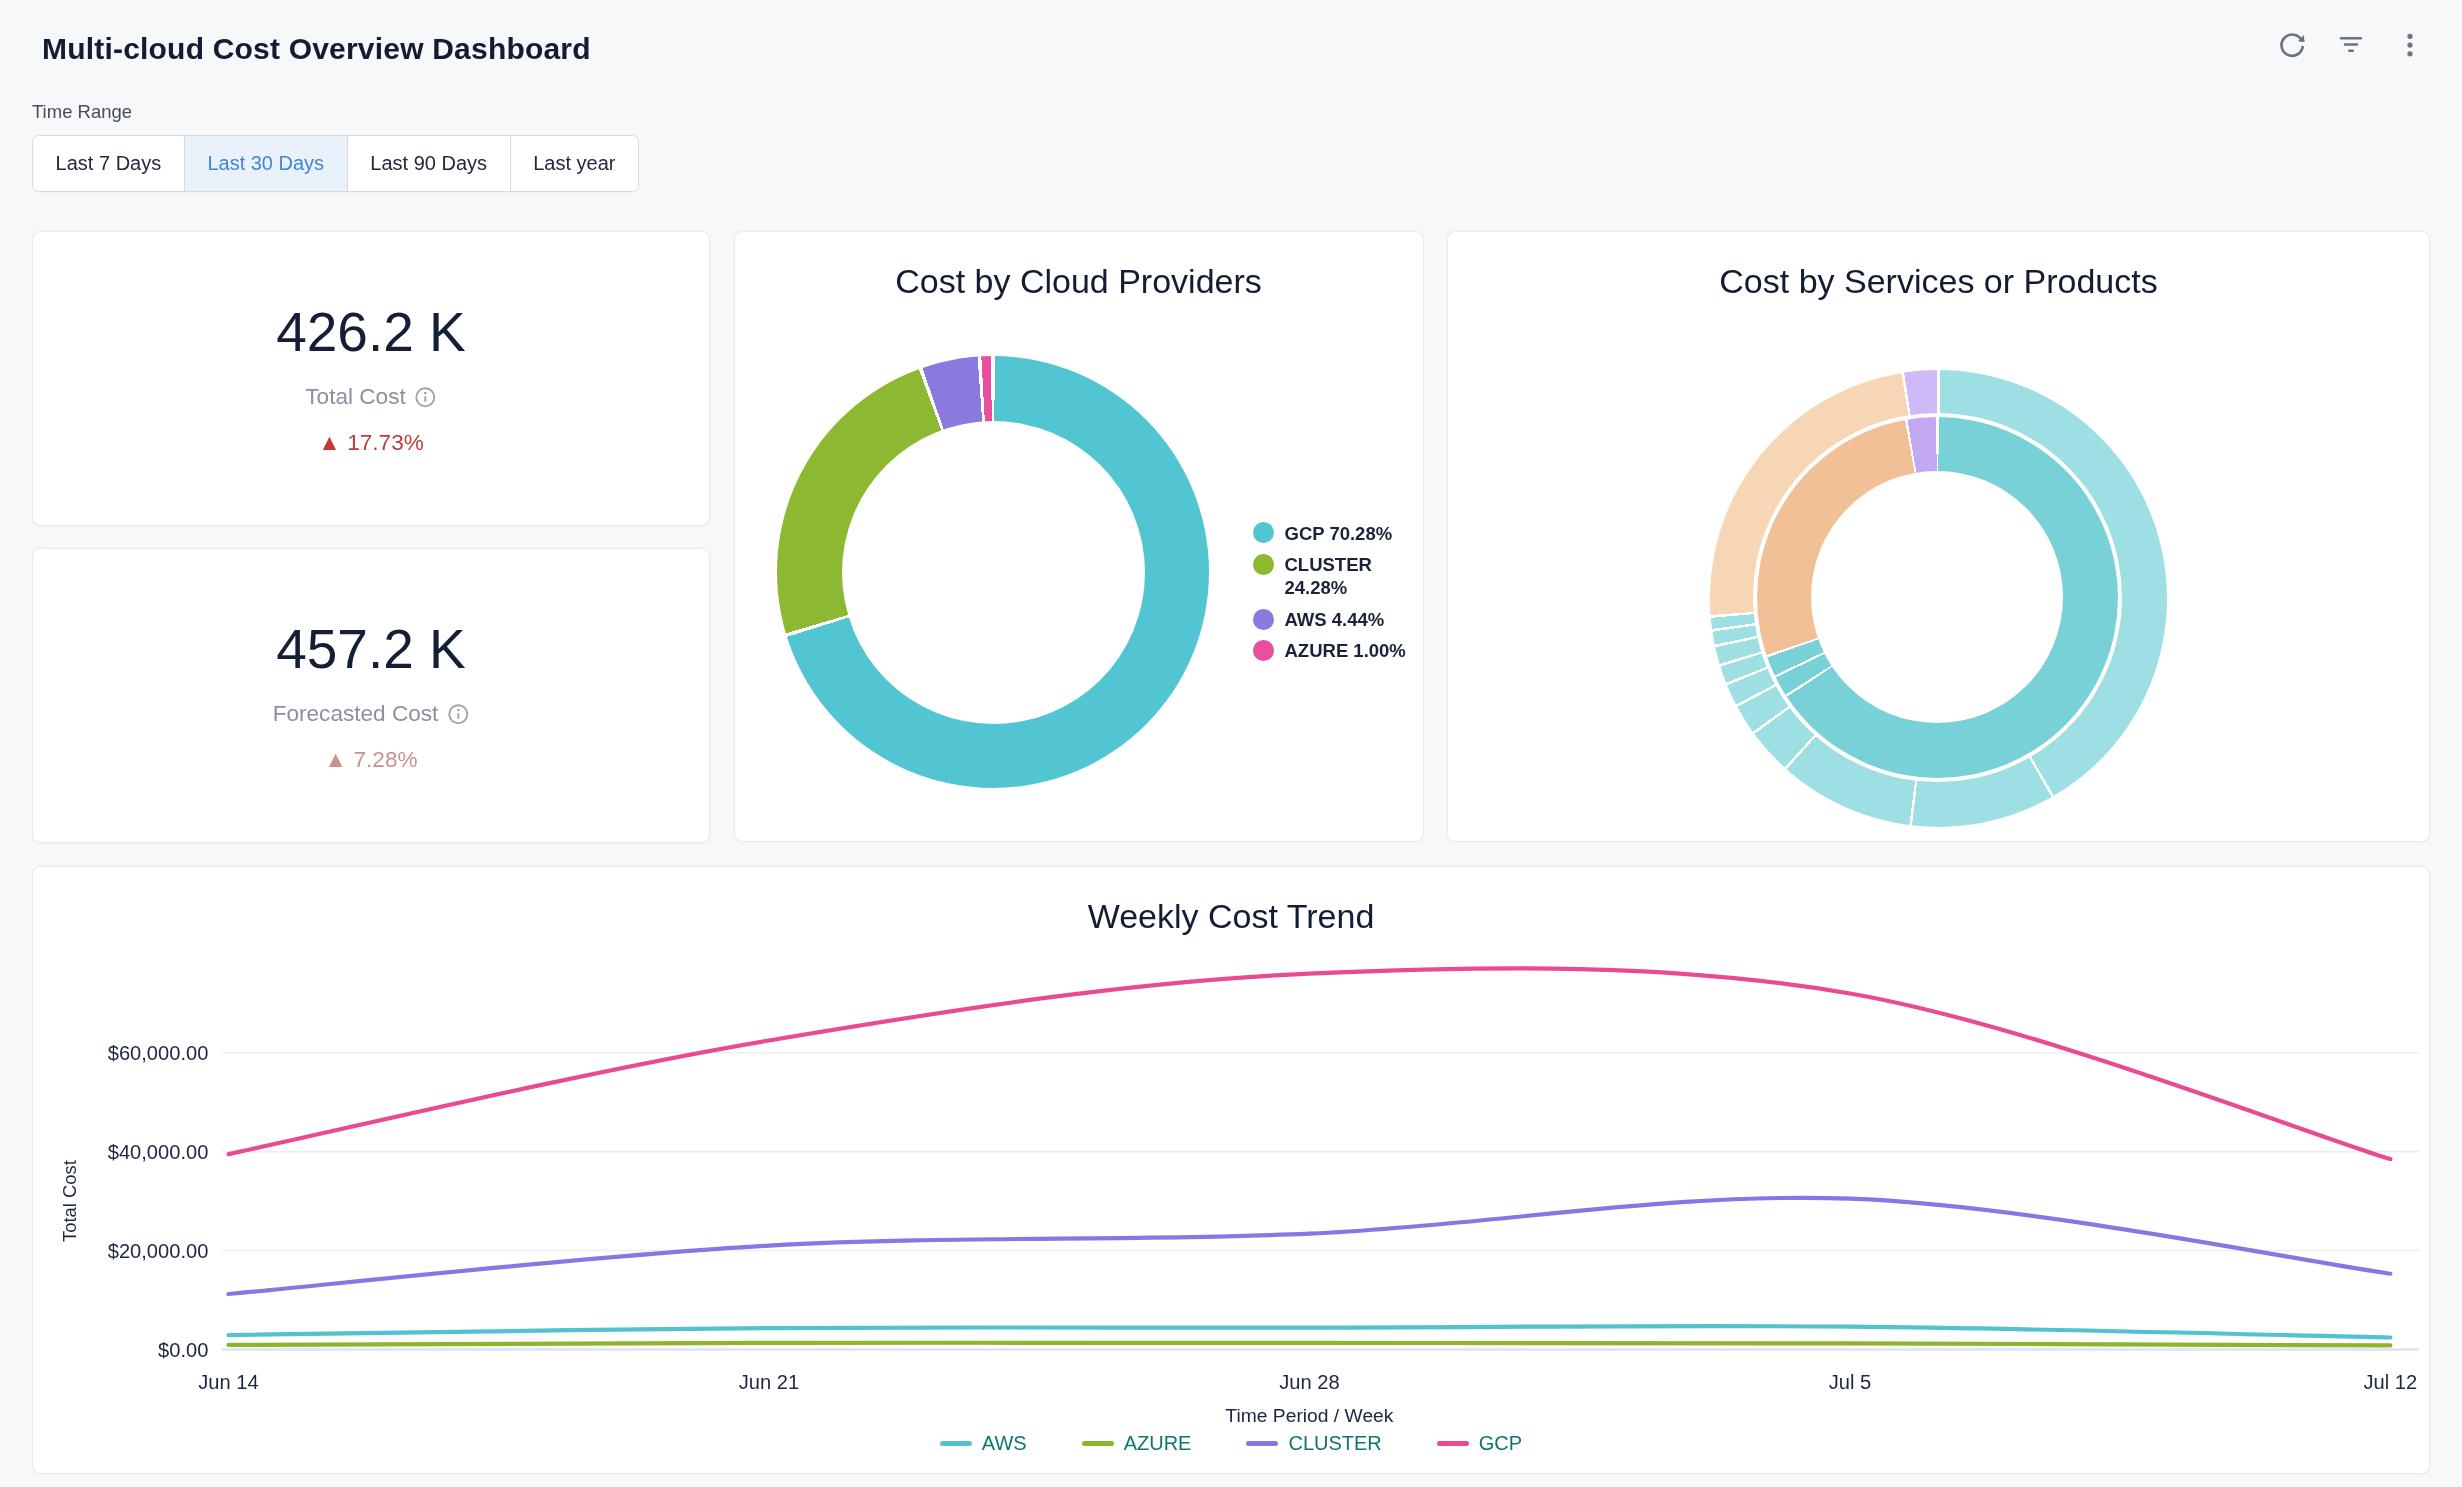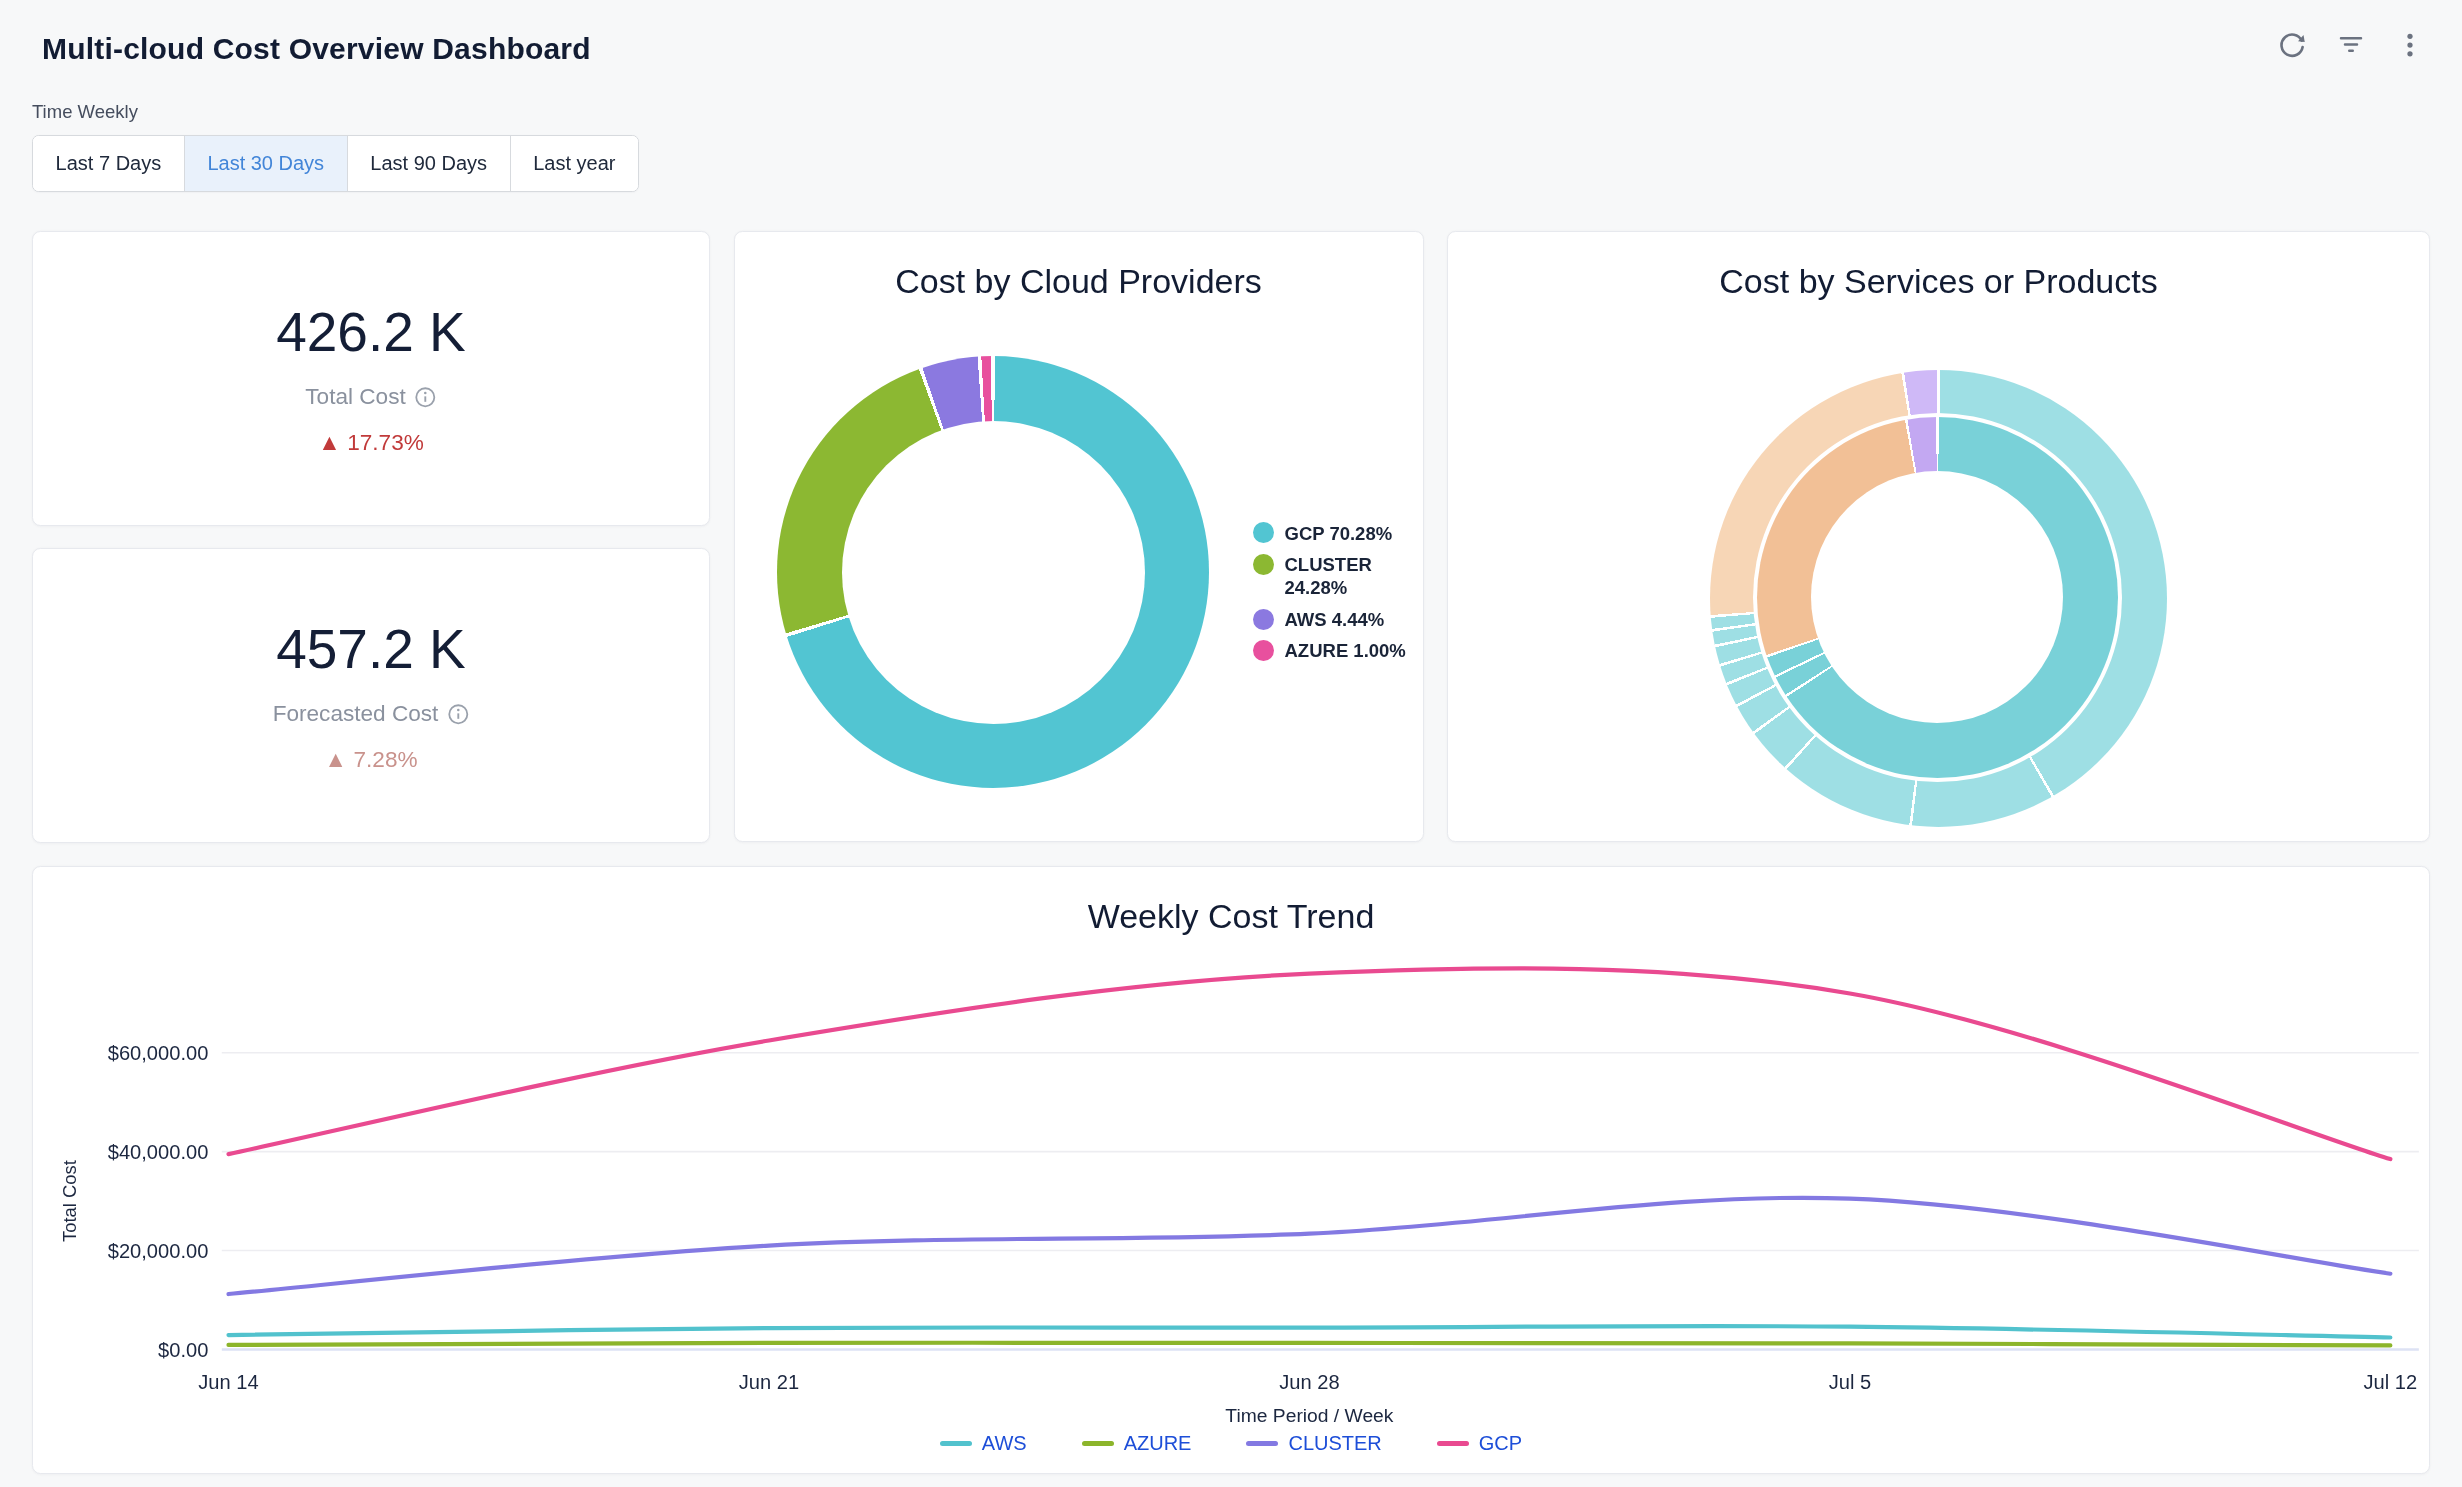--- a/index.html
+++ b/index.html
@@ -48,21 +48,21 @@
   .sunburst { position:absolute; left:50%; top:138px; width:457px; height:457px; margin-left:-229px; border-radius:50%; }
   .sb-gap { position:absolute; left:50%; top:50%; width:369px; height:369px; margin:-185px 0 0 -185px; border-radius:50%; background:#fff; }
   .sb-inner { position:absolute; left:50%; top:50%; width:361px; height:361px; margin:-181px 0 0 -181px; border-radius:50%; }
   .sb-hole { position:absolute; left:50%; top:50%; width:252px; height:252px; margin:-126px 0 0 -126px; border-radius:50%; background:#fff; }
 
   
   .trend-card { margin:23.5px 32px 0 32px; height:608px; overflow:hidden; }
   .trend-svg { display:block; width:2397px; height:486px; margin-top:6.7px; }
   svg text { font-family:"Liberation Sans", sans-serif; fill:#1c2740; }
   .trend-legend { display:flex; justify-content:center; gap:55px; margin-top:3.4px; }
-  .trend-legend .item { display:flex; align-items:center; gap:10px; font-size:20px; color:#1d4ed8; }
+  .trend-legend .item { display:flex; align-items:center; gap:10px; font-size:20px; color:#0f766e; }
   .legend-line { width:32px; height:5px; border-radius:2.5px; }
 </style>
 </head>
 <body>
 
 <div class="header">
   <h1 class="page-title">Multi-cloud Cost Overview Dashboard</h1>
   <div class="header-actions">
     <button class="icon-btn">
       <span>
@@ -85,21 +85,21 @@
           <circle cx="12" cy="5" r="2.1" fill="#6b7280"></circle>
           <circle cx="12" cy="12" r="2.1" fill="#6b7280"></circle>
           <circle cx="12" cy="19" r="2.1" fill="#6b7280"></circle>
         </svg>
       </span>
     </button>
   </div>
 </div>
 
 <div class="time-range">
-  <div class="tr-label">Time Weekly</div>
+  <div class="tr-label">Time Range</div>
   <div class="btn-group">
     <button class="tr-btn">Last 7 Days</button>
     <button class="tr-btn selected">Last 30 Days</button>
     <button class="tr-btn">Last 90 Days</button>
     <button class="tr-btn">Last year</button>
   </div>
 </div>
 
 <div class="grid">
 

